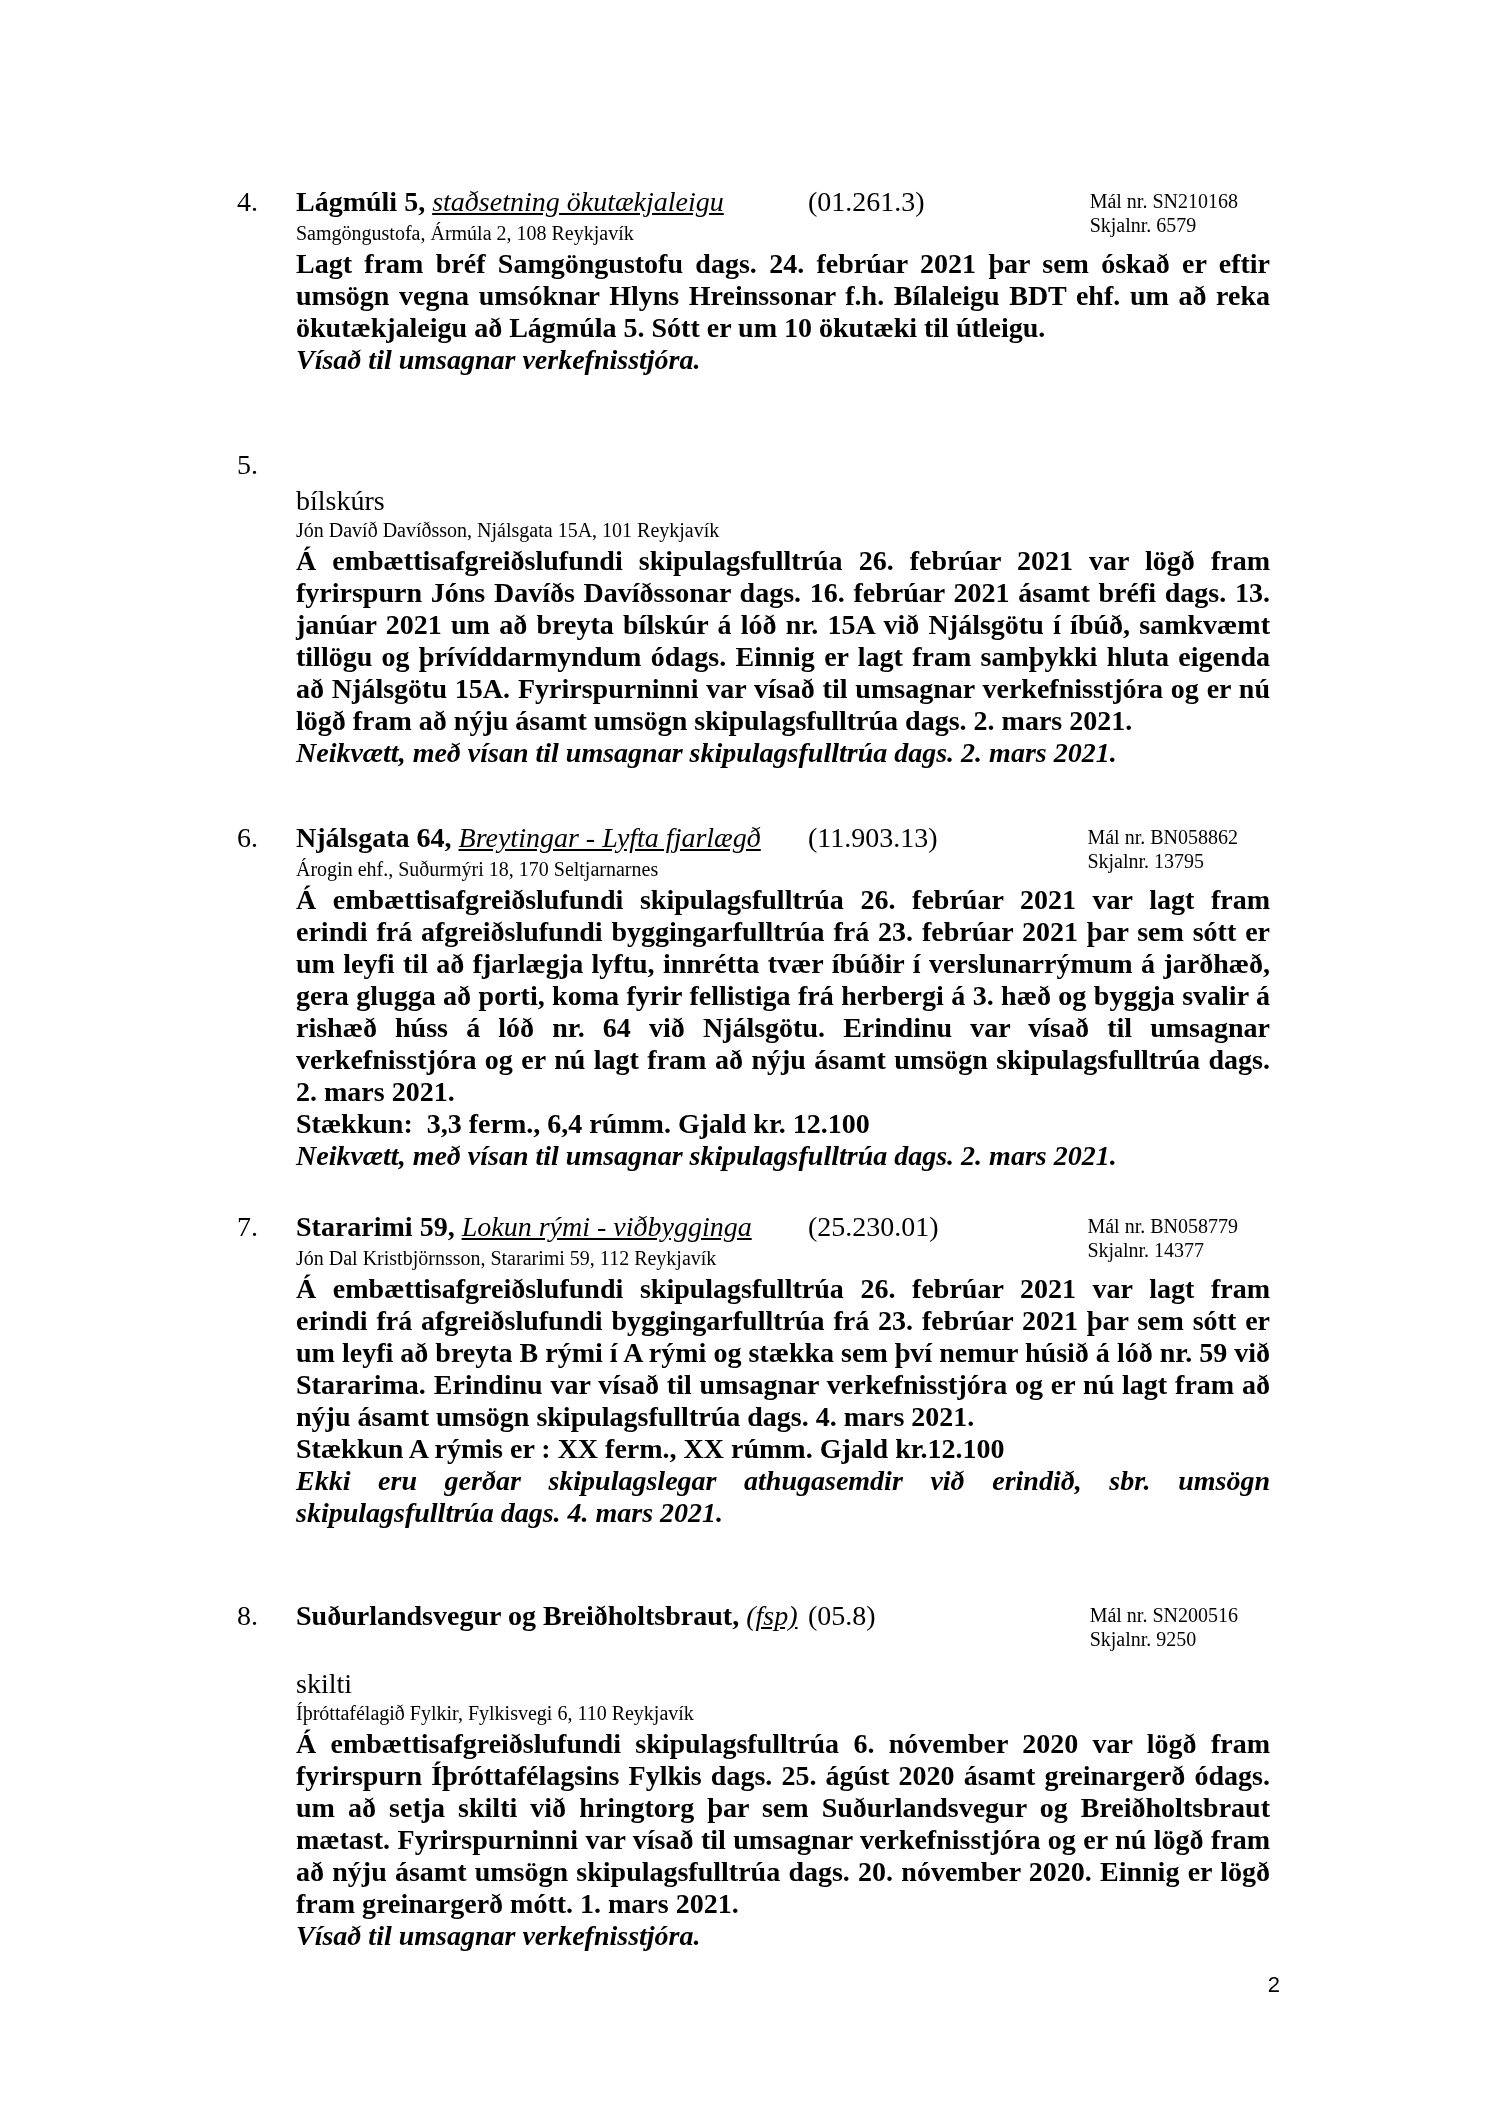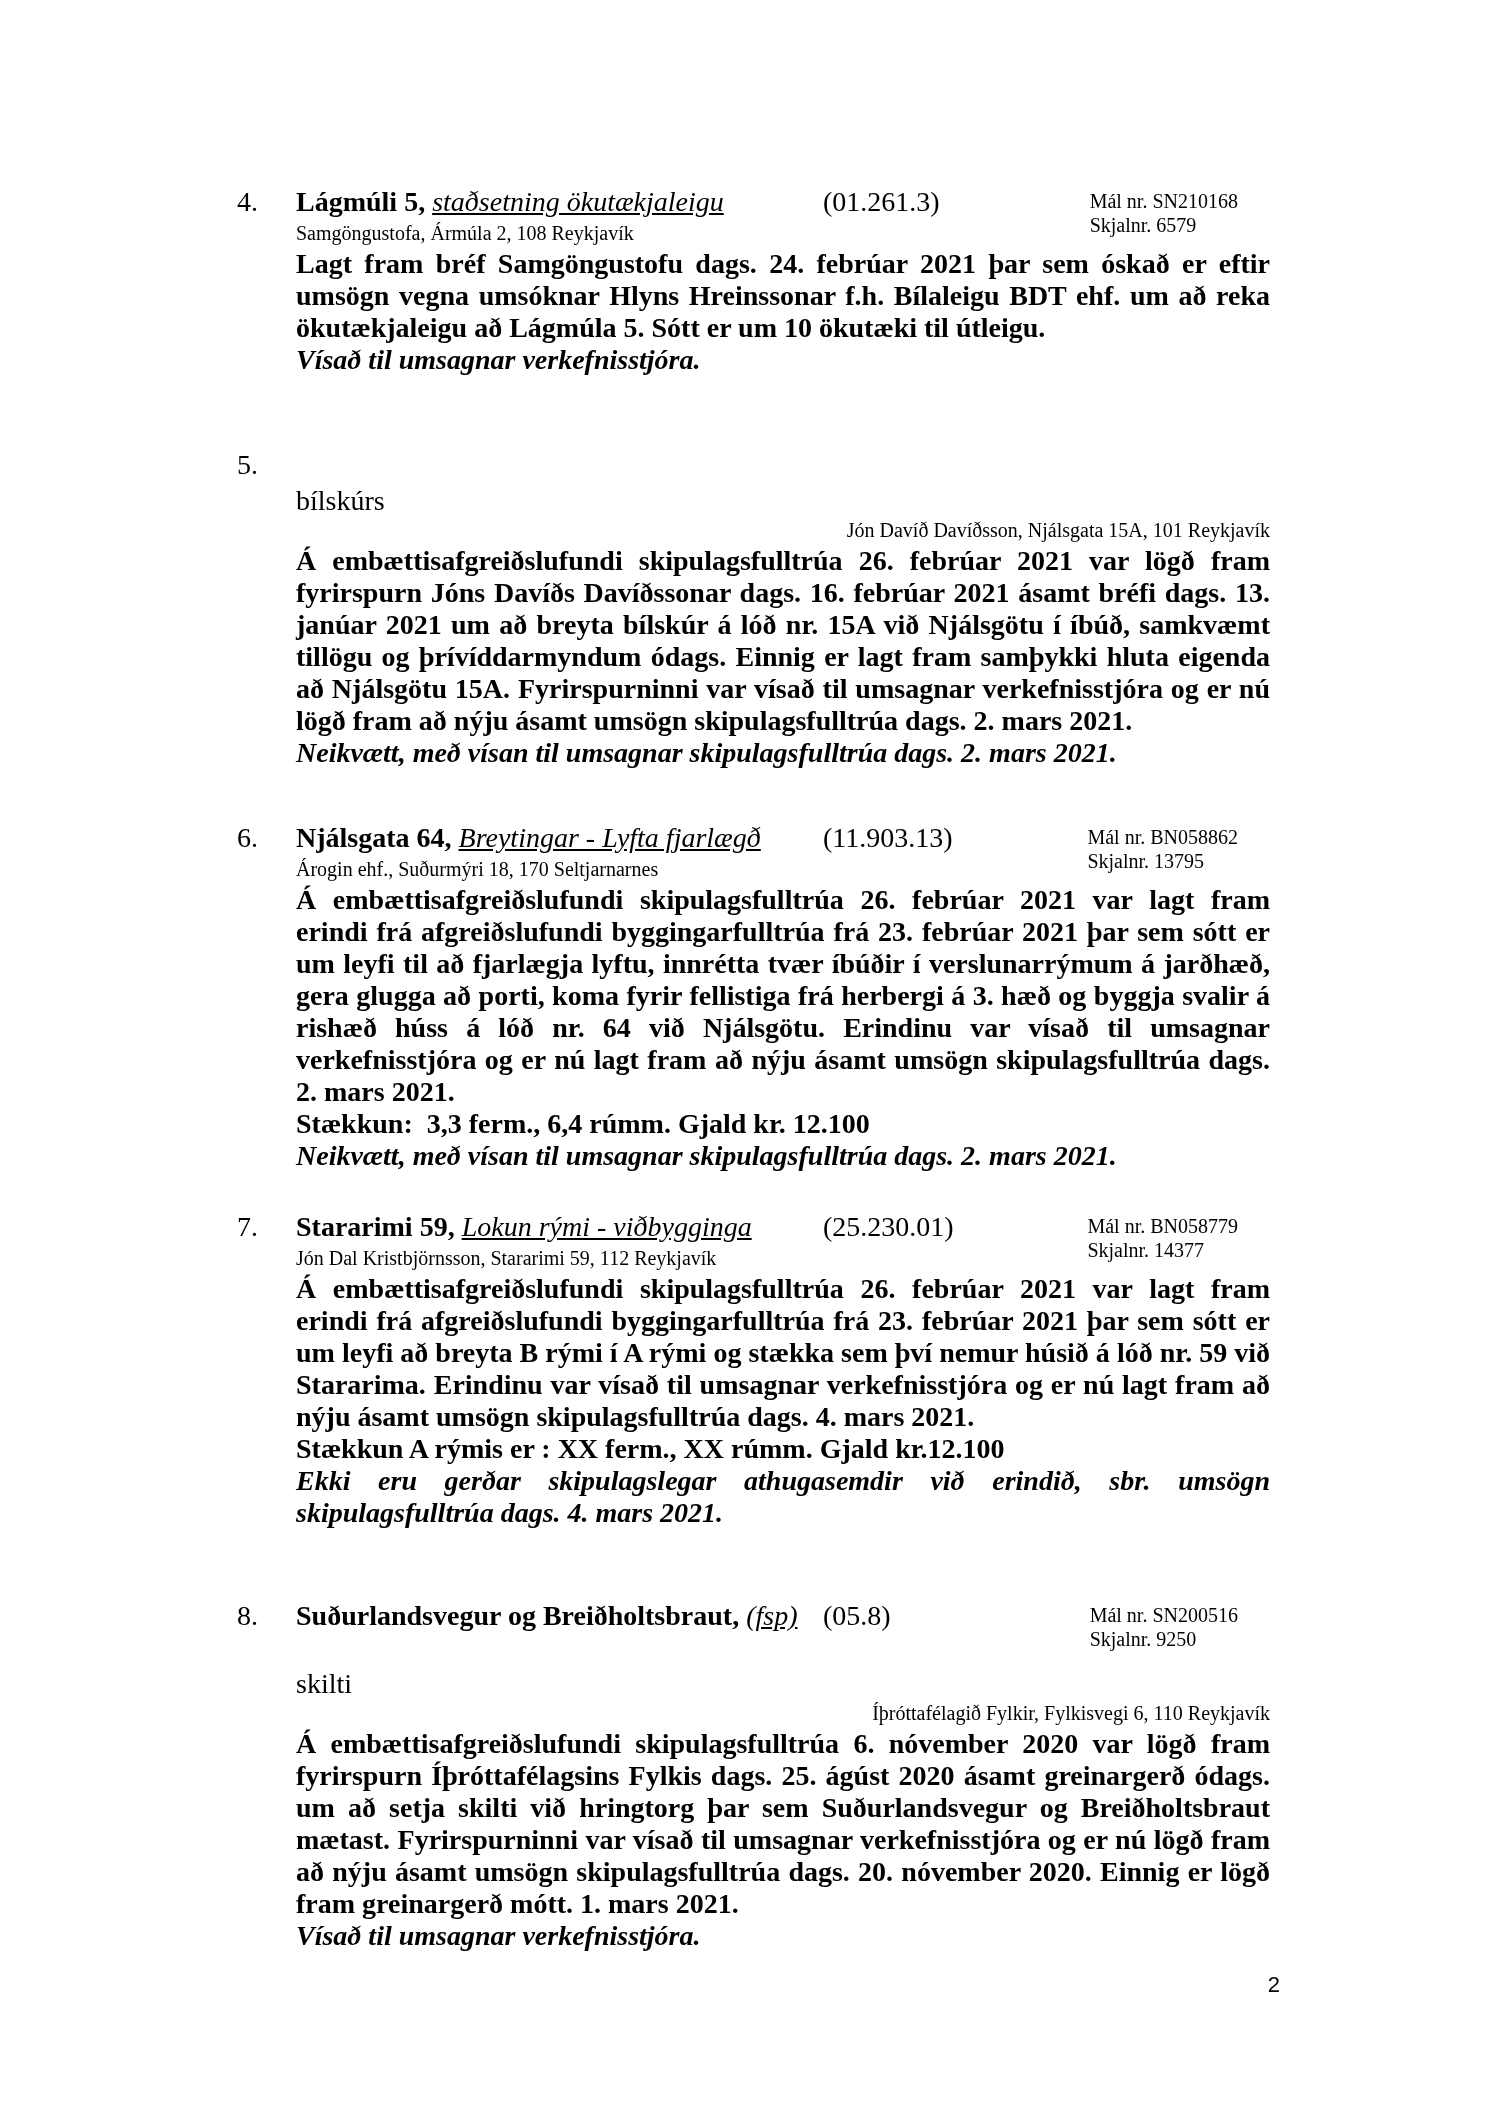--- a/index.html
+++ b/index.html
@@ -15,31 +15,31 @@
   .item-num{
     position:absolute;left:0;top:0;
     font-size:28px;line-height:32px;
   }
   .item-content{position:relative;margin-left:59px;}
   .title-row{position:relative;min-height:32px;}
   .title-l1{font-size:28px;line-height:32px;white-space:nowrap;}
   .title-l1 .b{font-weight:bold;margin-right:7px;}
   .i{font-style:italic;text-decoration:underline;}
   .code{
-    position:absolute;left:527px;top:0;
+    position:absolute;left:512px;top:0;
     font-size:28px;line-height:32px;white-space:nowrap;
   }
   .refs{
     position:absolute;right:32px;top:3px;
     font-size:20px;line-height:24px;white-space:nowrap;
   }
   .title-line2{font-size:28px;line-height:32px;margin-top:36px;}
   .title-line2:empty{display:none;}
   .address{font-size:20px;line-height:26px;margin-top:2px;}
-  .title-line2:not(:empty)+.address{margin-top:0;text-align:right;}
+  .title-line2:not(:empty)+.address{margin-top:0;}
   p{margin:0;font-weight:bold;}
   .body-text{
     font-size:28px;line-height:32px;margin-top:2px;
     text-align:justify;
   }
   .extra-line{
     font-size:28px;line-height:32px;
     white-space:pre-wrap;
   }
   .extra-line:empty{display:none;}

